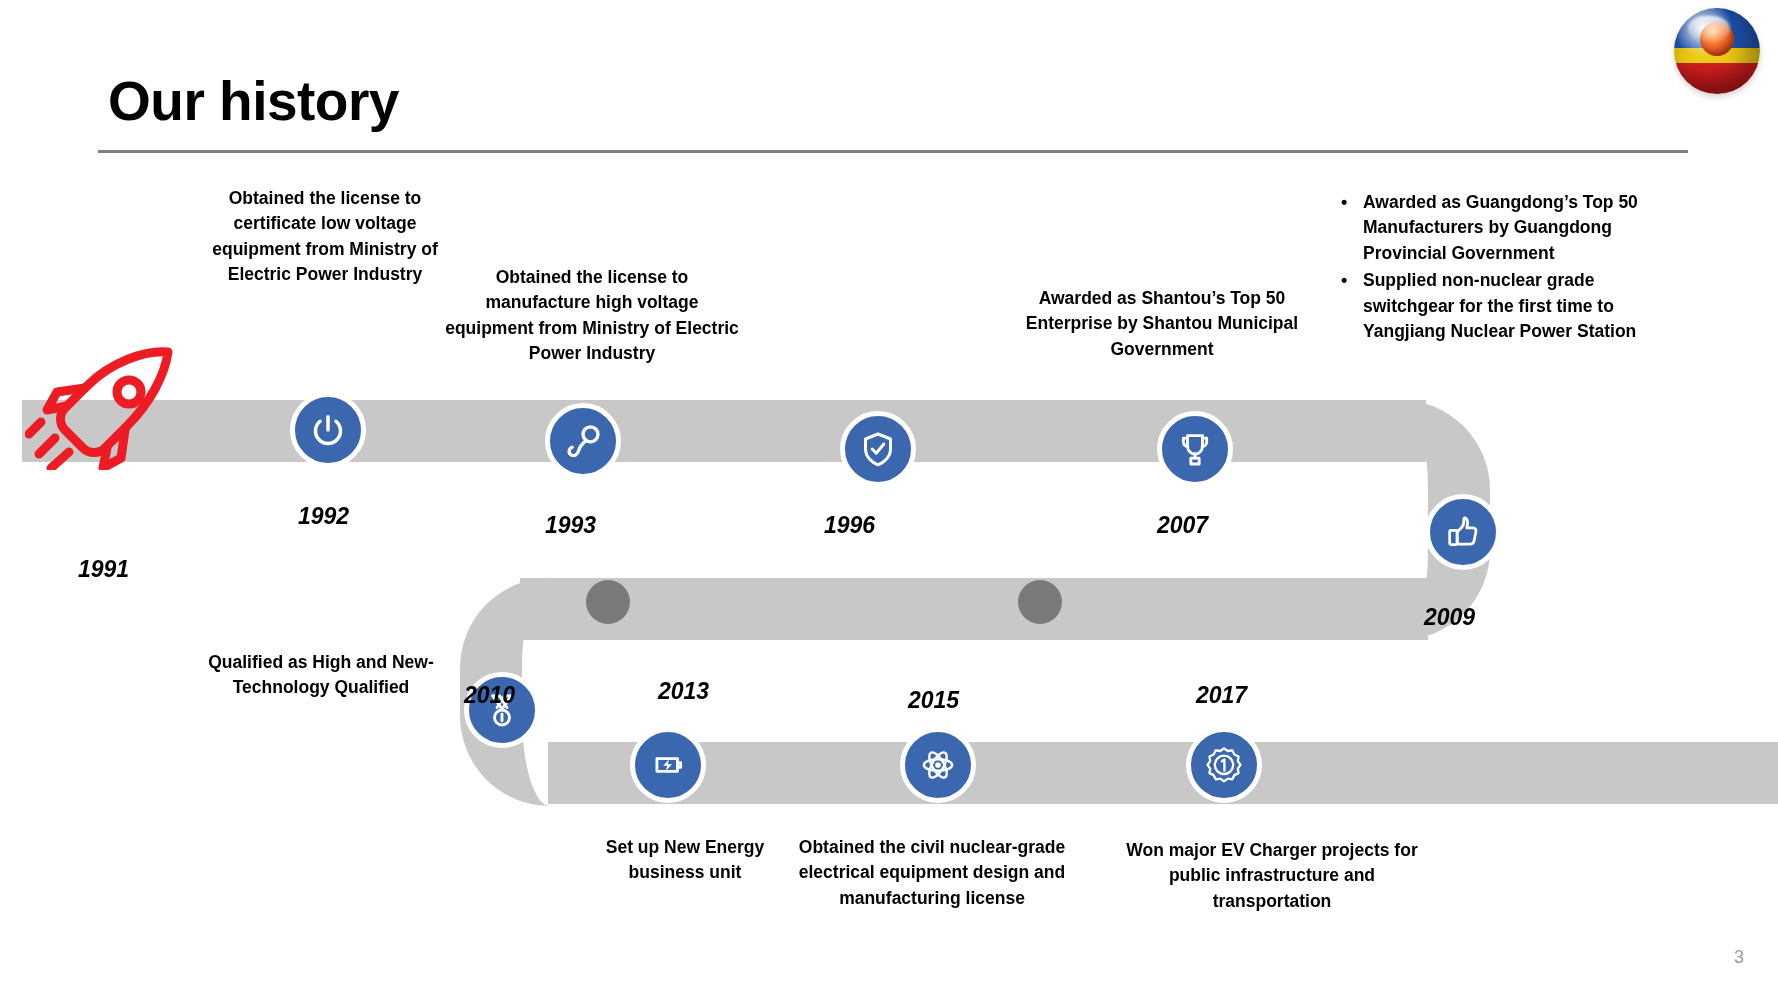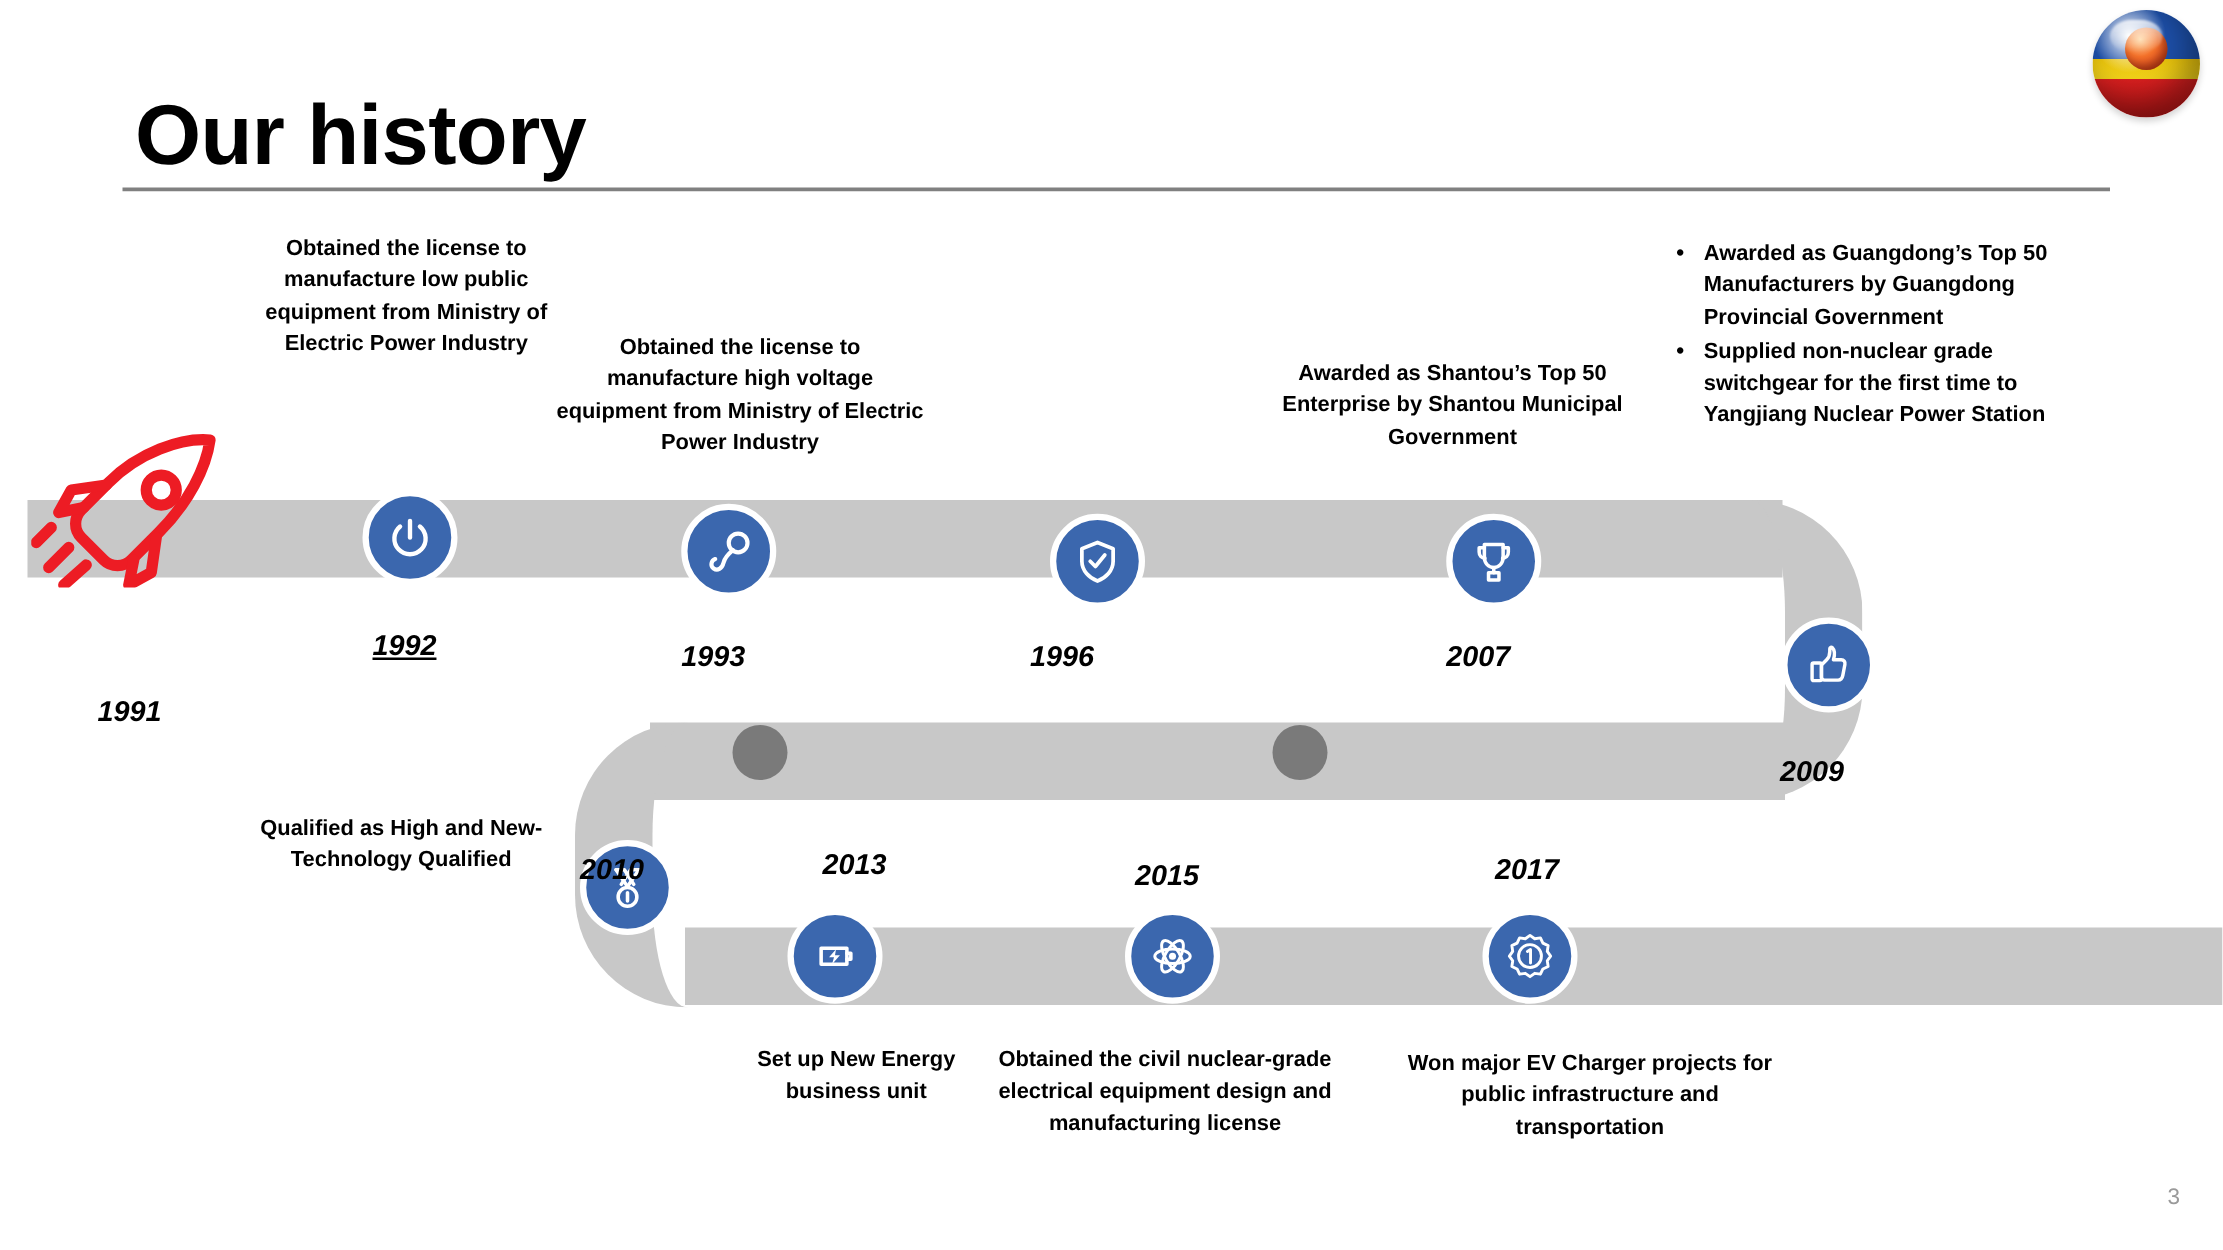--- a/index.html
+++ b/index.html
@@ -8,21 +8,21 @@
     background:#ffffff;
     font-family:"Liberation Sans", sans-serif;
     overflow:hidden;
     position:relative;
   }
   .slide{position:absolute;inset:0;}
 
   
   .title{
     position:absolute;left:108px;top:74px;
-    font-size:68px;font-weight:bold;color:#000;
+    font-size:55px;font-weight:bold;color:#000;
     letter-spacing:-0.5px;line-height:1;
   }
   .title-rule{
     position:absolute;left:98px;top:150px;width:1590px;height:3px;
     background:#808080;
   }
 
   
   .logo{
     position:absolute;right:18px;top:8px;width:86px;height:86px;
@@ -144,24 +144,24 @@
   <div class="year" style="left:78px;top:532px;margin-top:24px;">1991</div>
 
   <div class="node" style="left:290px;top:392px;">
     <svg viewBox="0 0 48 48" width="40" height="40">
       <g fill="none" stroke="#ffffff" stroke-width="4.2" stroke-linecap="round">
         <path d="M14.5 13.5 A15 15 0 1 0 33.5 13.5"></path>
         <line x1="24" y1="8" x2="24" y2="24"></line>
       </g>
     </svg>
   </div>
-  <div class="year" style="left:298px;top:503px;text-decoration:underline;">1992</div>
+  <div class="year" style="left:298px;top:503px;">1992</div>
   <div class="cap" style="left:200px;top:186px;width:250px;">
     <div>Obtained the license to</div>
-    <div>manufacture low public</div>
+    <div>certificate low voltage</div>
     <div>equipment from Ministry of</div>
     <div>Electric Power Industry</div>
   </div>
 
   <div class="node" style="left:545px;top:403px;">
     <svg viewBox="0 0 48 48" width="40" height="40">
       <g fill="none" stroke="#ffffff" stroke-width="4" stroke-linecap="round" stroke-linejoin="round">
         <path d="M33 7 A9 9 0 1 0 33 25 A9 9 0 1 0 33 7 Z"></path>
         <path d="M28 23 C22 28 20 31 19 35 C17.5 41 13 43 9.5 40.5 C6 38 7 33 11 31.5"></path>
       </g>

